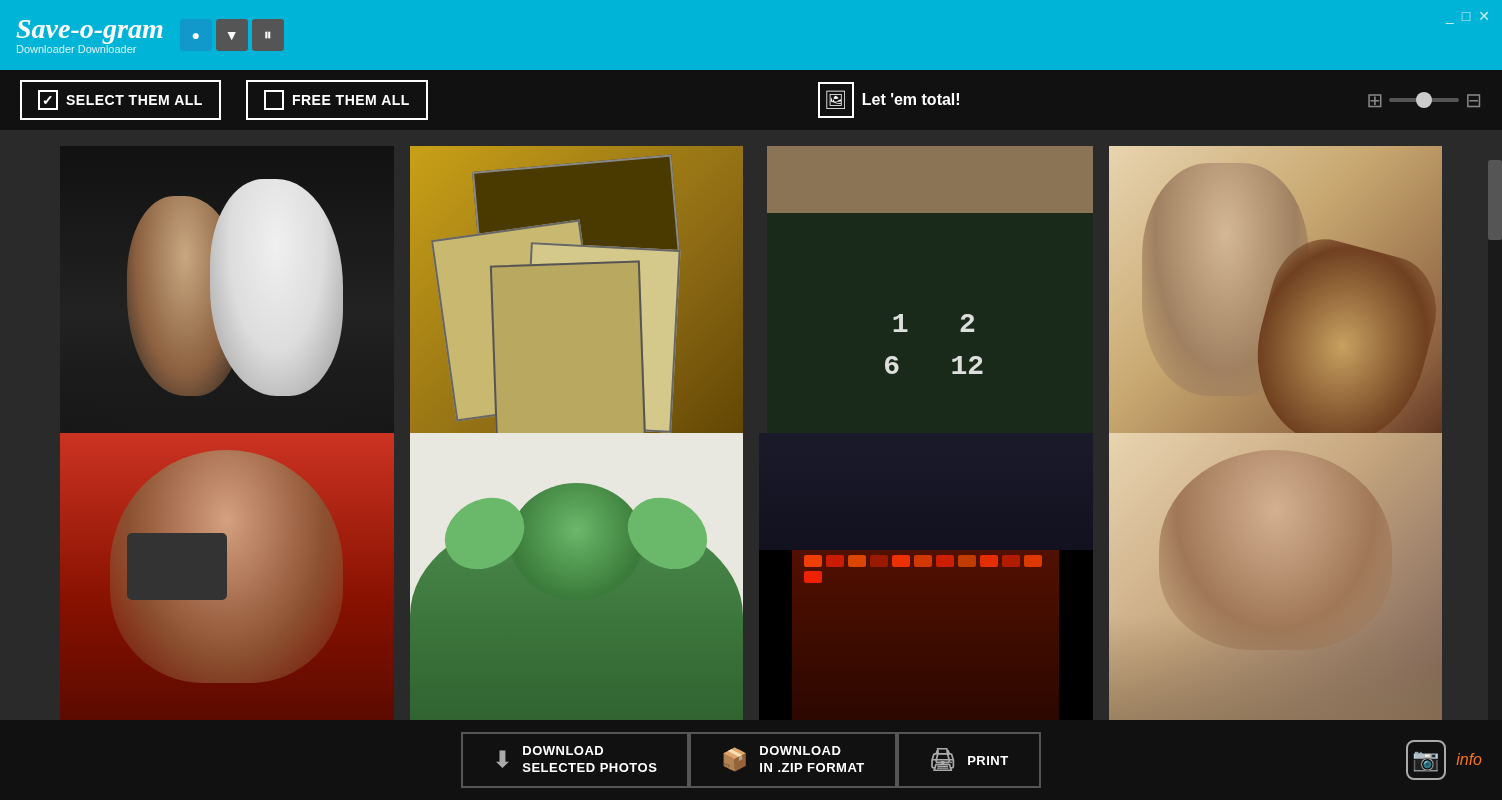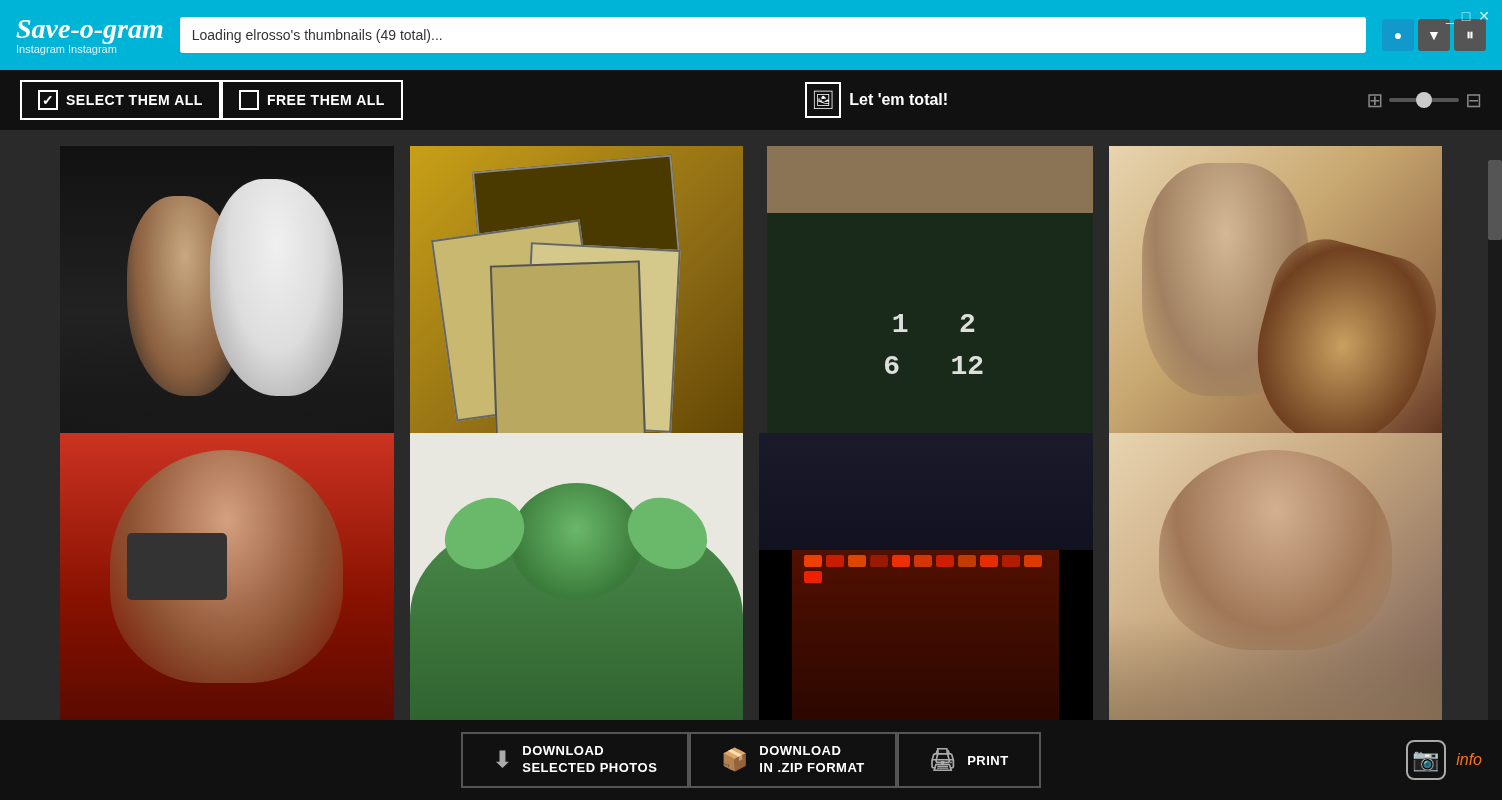--- a/index.html
+++ b/index.html
@@ -90,21 +90,21 @@
       opacity: 0.8;
     }
 
     
     .toolbar {
       background: #111;
       height: 60px;
       display: flex;
       align-items: center;
       padding: 0 20px;
-      gap: 0;
+      gap: 25px;
     }
     .toolbar-btn {
       display: flex;
       align-items: center;
       gap: 8px;
       border: 2px solid #fff;
       background: transparent;
       color: white;
       padding: 8px 16px;
       font-size: 14px;
@@ -291,23 +291,22 @@
       background: #555;
       border-radius: 2px;
     }
   </style>
 </head>
 <body>
 
 <div class="title-bar">
   <div class="logo-area">
     <span class="logo-title">Save-o-gram</span>
-    <span class="logo-subtitle">Instagram Instagram</span>
-  </div>
-  <input class="url-bar" type="text" value="Loading elrosso's thumbnails (49 total)..." style="">
+    <span class="logo-subtitle">Downloader Downloader</span>
+  </div>
   <div class="url-controls">
     <button class="url-btn" style="background:#1199cc;">●</button>
     <button class="url-btn dropdown-btn">▼</button>
     <button class="url-btn pause-btn">⏸</button>
   </div>
   <div class="window-controls">
     <span class="window-ctrl">_</span>
     <span class="window-ctrl">□</span>
     <span class="window-ctrl">✕</span>
   </div>

